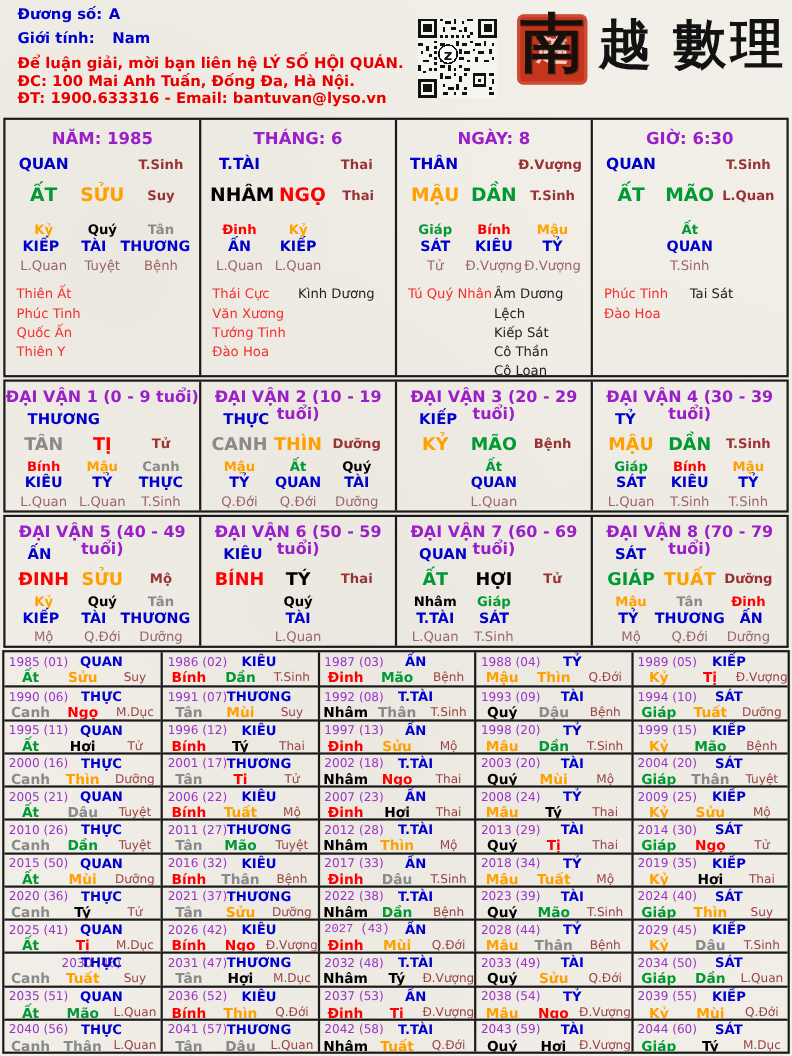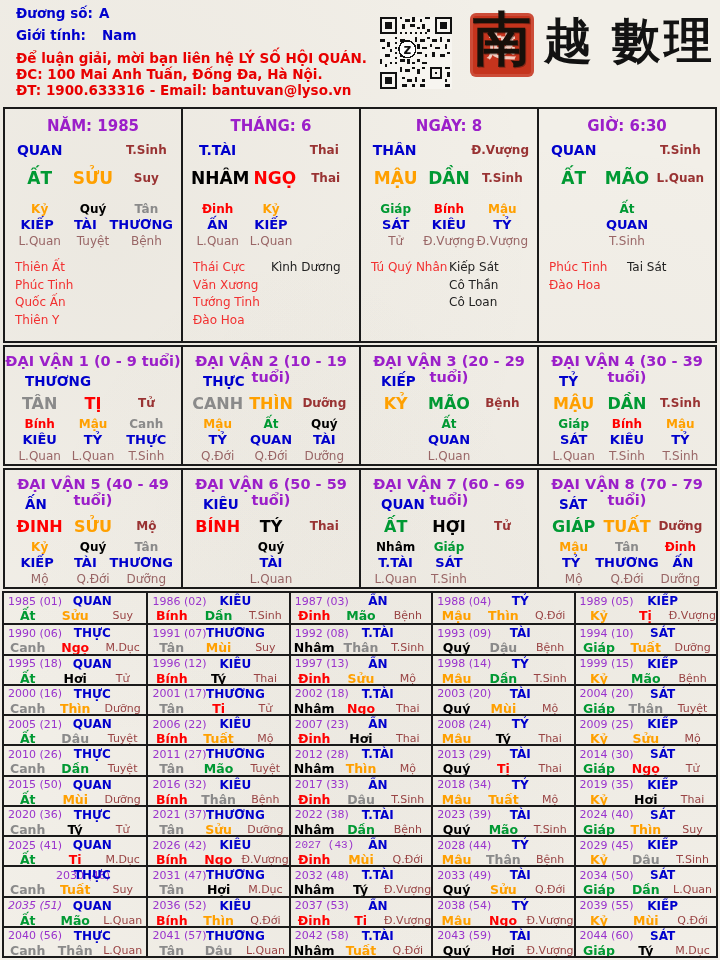--- a/index.html
+++ b/index.html
@@ -286,20 +286,21 @@
         <div class="row3 hstage">
           <span class="hstagev" style="color: rgb(153, 102, 102);">Tử</span>
           <span class="hstagev" style="color: rgb(153, 102, 102);">Đ.Vượng</span>
           <span class="hstagev" style="color: rgb(153, 102, 102);">Đ.Vượng</span>
         </div>
         <div class="notes">
           <div class="nred" style="color: rgb(242, 48, 48);">
             <div class="nline">Tú Quý Nhân</div>
           </div>
           <div class="nblack" style="color: rgb(34, 34, 34);">
+            <div class="nline">Âm Dương Lệch</div>
             <div class="nline">Kiếp Sát</div>
             <div class="nline">Cô Thần</div>
             <div class="nline">Cô Loan</div>
           </div>
         </div>
       </div>
       <div class="pcell">
         <div class="ptitle" style="color: rgb(155, 31, 201);">GIỜ: 6:30</div>
         <div class="row3 rstar">
           <span class="pstar" style="color: rgb(0, 0, 204);">QUAN</span>
@@ -649,21 +650,21 @@
           <span></span>
         </div>
         <div class="yline2">
           <span class="ystem" style="color: rgb(0, 153, 51);">Giáp</span>
           <span class="ybranch" style="color: rgb(255, 160, 0);">Tuất</span>
           <span class="ystage" style="color: rgb(153, 68, 68);">Dưỡng</span>
         </div>
       </div>
       <div class="ycell">
         <div class="yline1">
-          <span class="ylabel" style="color: rgb(153, 51, 204);">1995 (18)</span>
+          <span class="ylabel" style="color: rgb(153, 51, 204);">1995 (11)</span>
           <span class="ystar" style="color: rgb(0, 0, 204);">QUAN</span>
           <span></span>
         </div>
         <div class="yline2">
           <span class="ystem" style="color: rgb(0, 153, 51);">Ất</span>
           <span class="ybranch" style="color: rgb(0, 0, 0);">Hợi</span>
           <span class="ystage" style="color: rgb(153, 68, 68);">Tử</span>
         </div>
       </div>
       <div class="ycell">
@@ -685,21 +686,21 @@
           <span></span>
         </div>
         <div class="yline2">
           <span class="ystem" style="color: rgb(255, 0, 0);">Đinh</span>
           <span class="ybranch" style="color: rgb(255, 160, 0);">Sửu</span>
           <span class="ystage" style="color: rgb(153, 68, 68);">Mộ</span>
         </div>
       </div>
       <div class="ycell">
         <div class="yline1">
-          <span class="ylabel" style="color: rgb(153, 51, 204);">1998 (14)</span>
+          <span class="ylabel" style="color: rgb(153, 51, 204);">1998 (20)</span>
           <span class="ystar" style="color: rgb(0, 0, 204);">TỶ</span>
           <span></span>
         </div>
         <div class="yline2">
           <span class="ystem" style="color: rgb(255, 160, 0);">Mậu</span>
           <span class="ybranch" style="color: rgb(0, 153, 51);">Dần</span>
           <span class="ystage" style="color: rgb(153, 68, 68);">T.Sinh</span>
         </div>
       </div>
       <div class="ycell">
@@ -1129,21 +1130,21 @@
           <span></span>
         </div>
         <div class="yline2">
           <span class="ystem" style="color: rgb(0, 153, 51);">Giáp</span>
           <span class="ybranch" style="color: rgb(0, 153, 51);">Dần</span>
           <span class="ystage" style="color: rgb(153, 68, 68);">L.Quan</span>
         </div>
       </div>
       <div class="ycell">
         <div class="yline1">
-          <span class="ylabel" style="color: rgb(153, 51, 204); font-style: italic;">2035 (51)</span>
+          <span class="ylabel" style="color: rgb(153, 51, 204);">2035 (51)</span>
           <span class="ystar" style="color: rgb(0, 0, 204);">QUAN</span>
           <span></span>
         </div>
         <div class="yline2">
           <span class="ystem" style="color: rgb(0, 153, 51);">Ất</span>
           <span class="ybranch" style="color: rgb(0, 153, 51);">Mão</span>
           <span class="ystage" style="color: rgb(153, 68, 68);">L.Quan</span>
         </div>
       </div>
       <div class="ycell">

